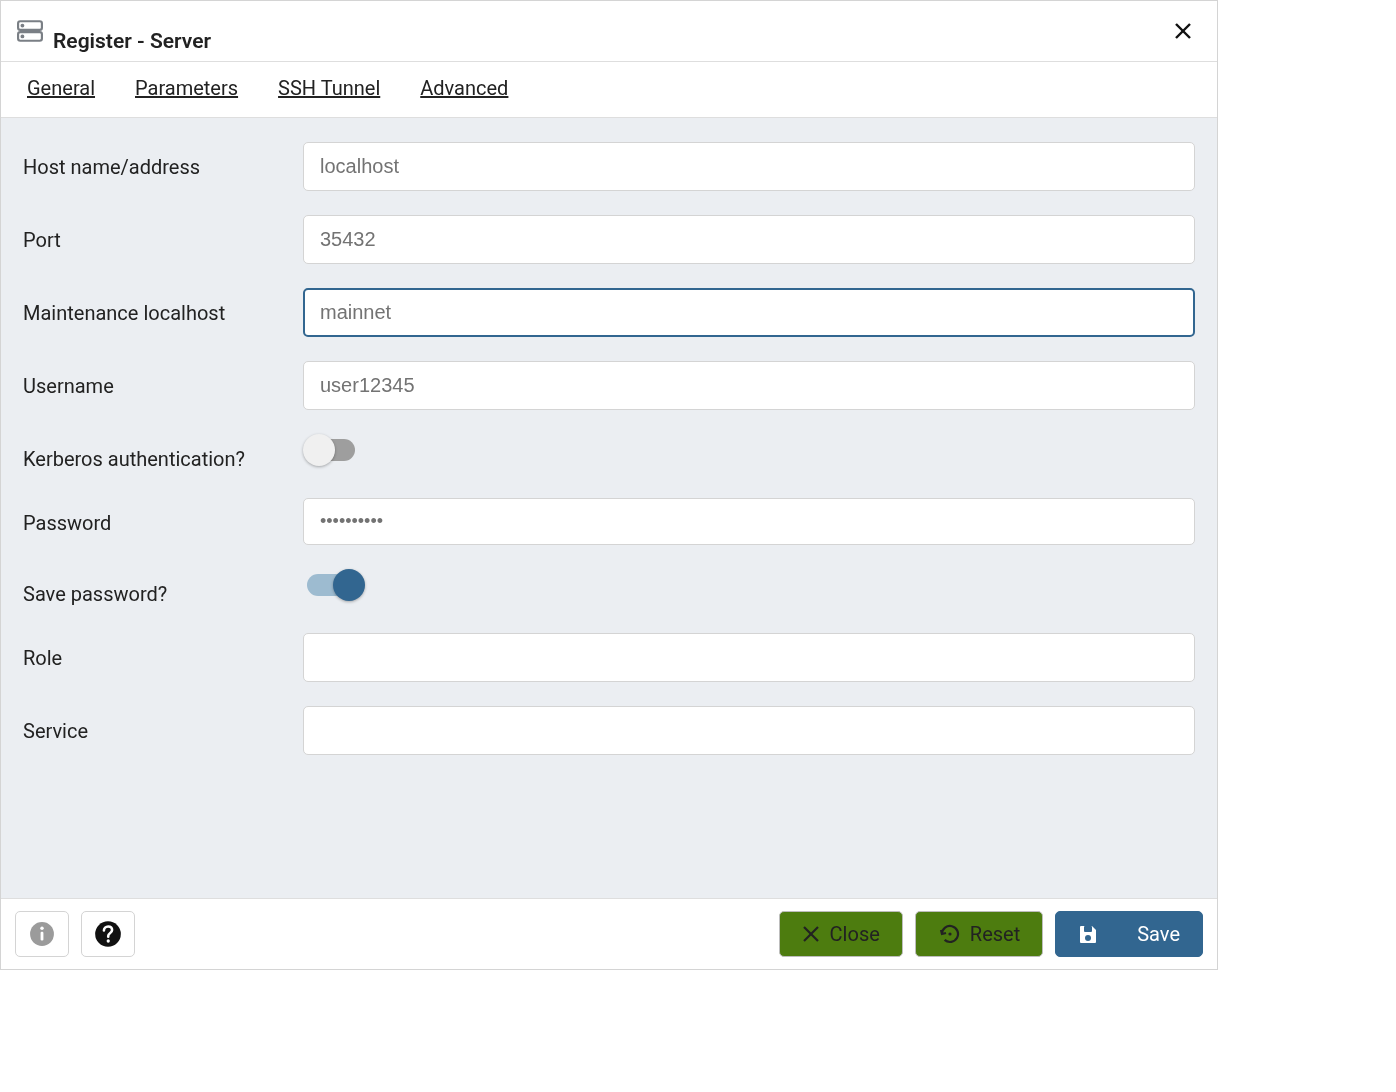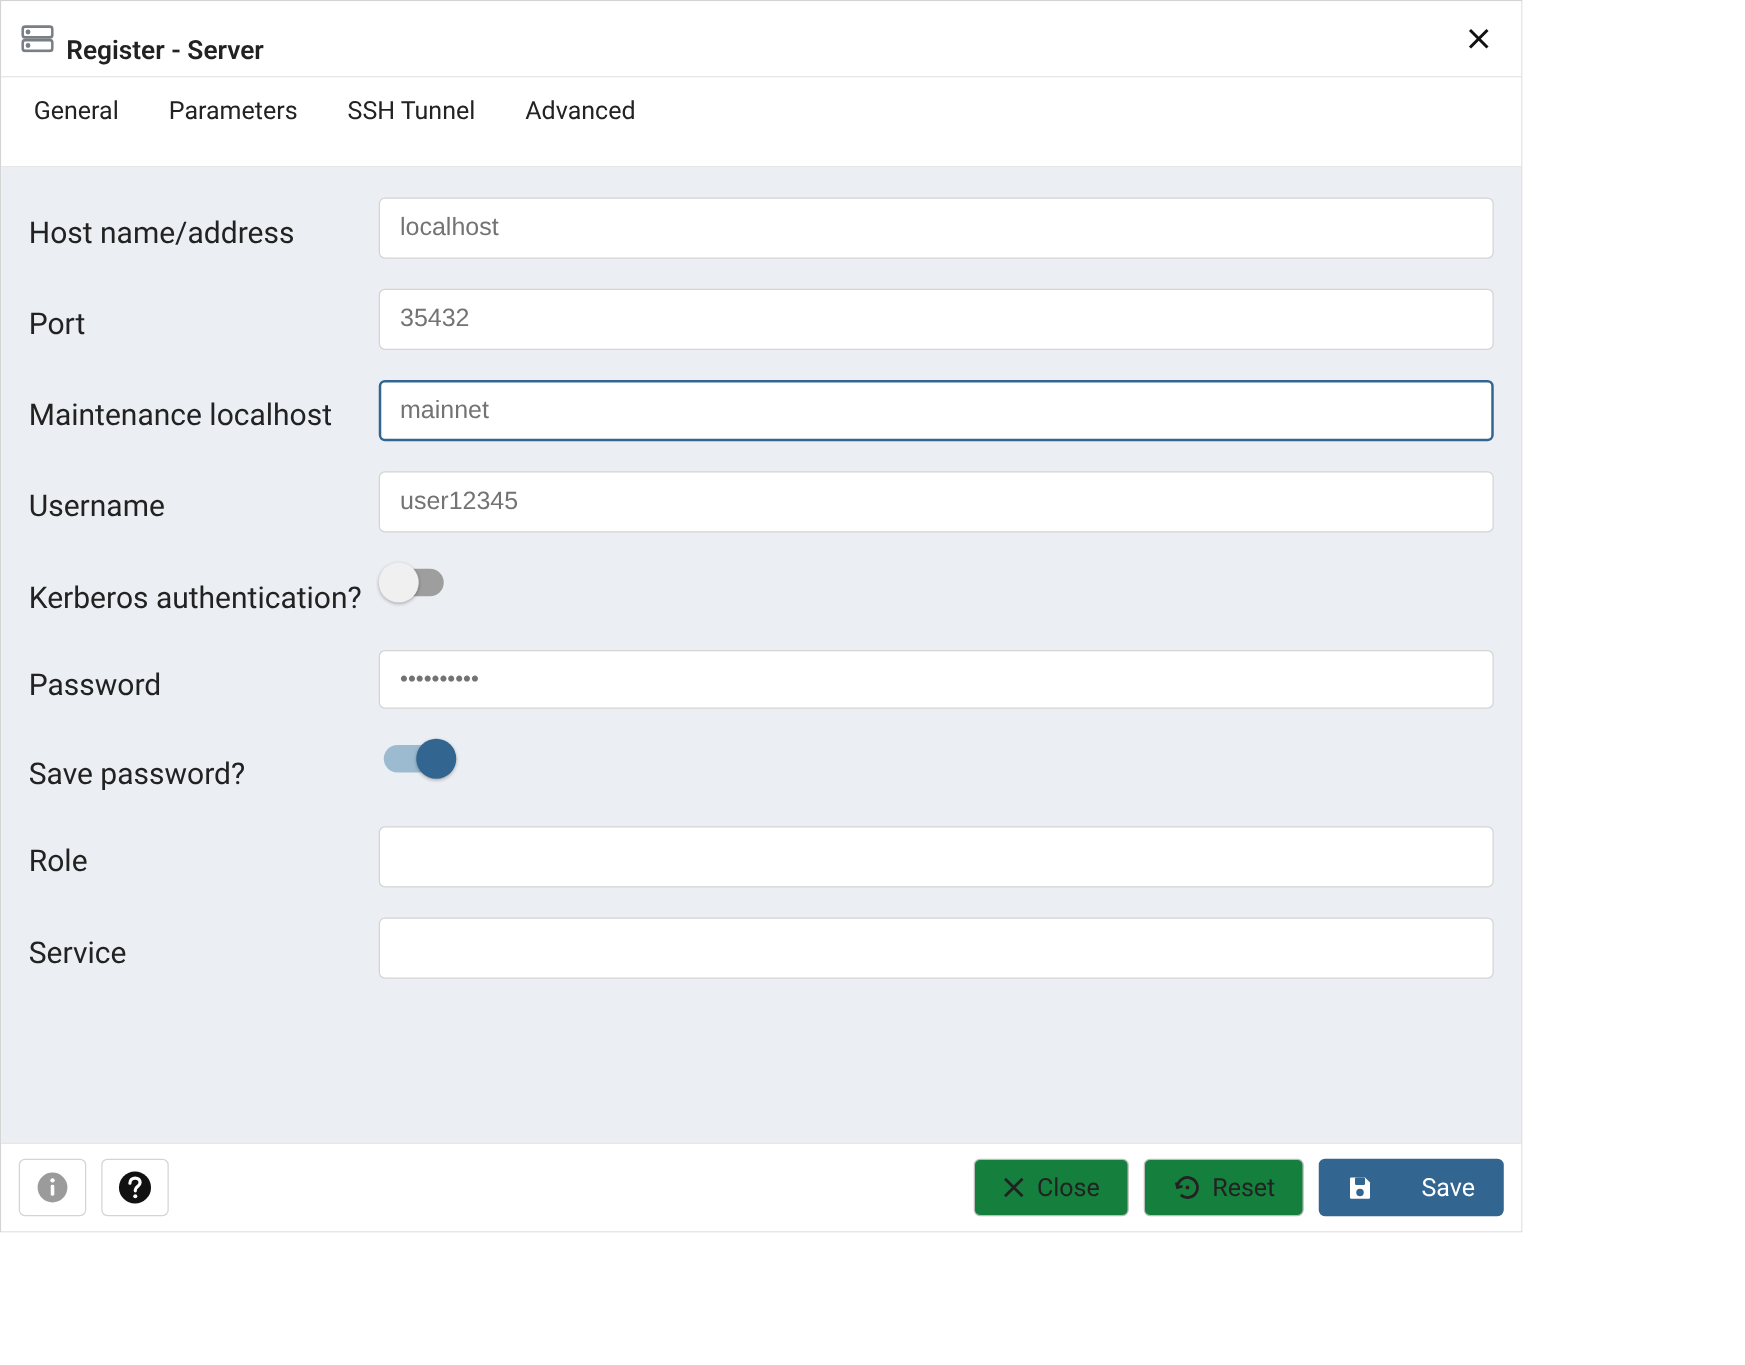--- a/index.html
+++ b/index.html
@@ -39,43 +39,44 @@
       cursor: pointer;
       padding: 4px 8px;
     }
     .tabs {
       display: flex;
       border-bottom: 1px solid #dedede;
       padding-left: 6px;
       background: #fff;
     }
     .tab {
-      padding: 14px 20px 30px 20px;
+      padding: 14px 20px 14px 20px;
       font-size: 20px;
       color: #222;
       cursor: pointer;
       border-bottom: 3px solid transparent;
+      text-decoration: underline;
     }
     .tab.active {
       color: #326690;
       border-bottom: 3px solid #326690;
     }
     .form-area {
       background: #ebeef2;
       padding: 12px 10px 24px 10px;
       min-height: 780px;
     }
     .form-row {
       display: flex;
       align-items: flex-start;
       padding: 12px 12px;
     }
     .form-label {
       width: 280px;
-      font-size: 24px;
+      font-size: 20px;
       color: #222;
       padding-top: 10px;
       line-height: 1.5;
     }
     .form-control {
       flex: 1;
     }
     .text-input, .password-input {
       width: 100%;
       padding: 12px 16px;
@@ -153,21 +154,21 @@
       color: #111;
     }
     .footer-spacer { flex: 1; }
     .action-btn {
       display: flex;
       align-items: center;
       gap: 10px;
       padding: 10px 22px;
       border: 1px solid #bdbdbd;
       border-radius: 5px;
-      background: #15803d;
+      background: #4d7c0f;
       font-size: 20px;
       cursor: pointer;
       color: #222;
     }
     .action-btn.primary {
       background: #326690;
       color: #fff;
       border-color: #326690;
       gap: 39px;
     }

